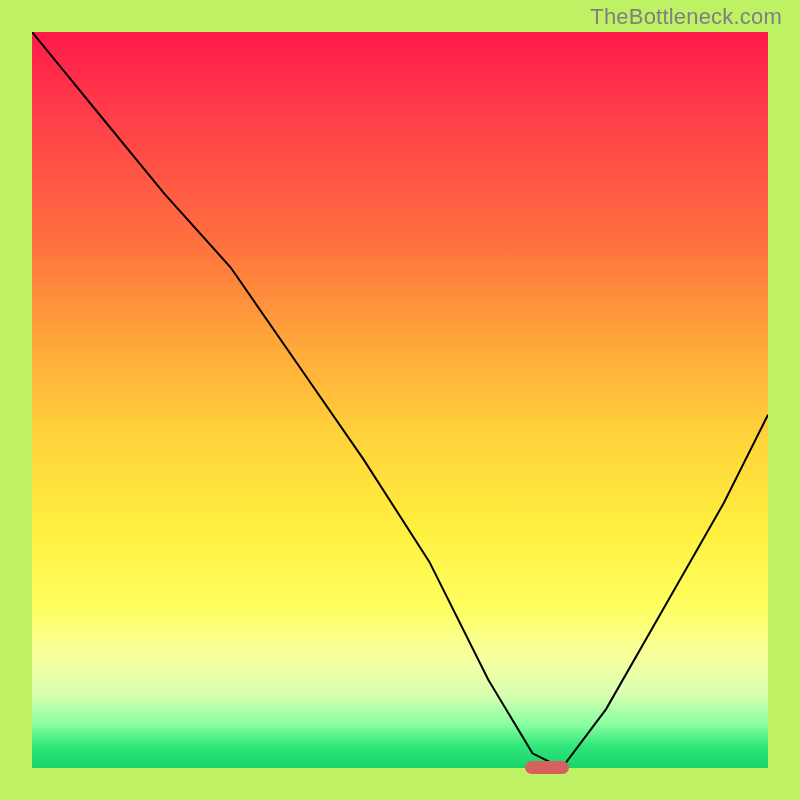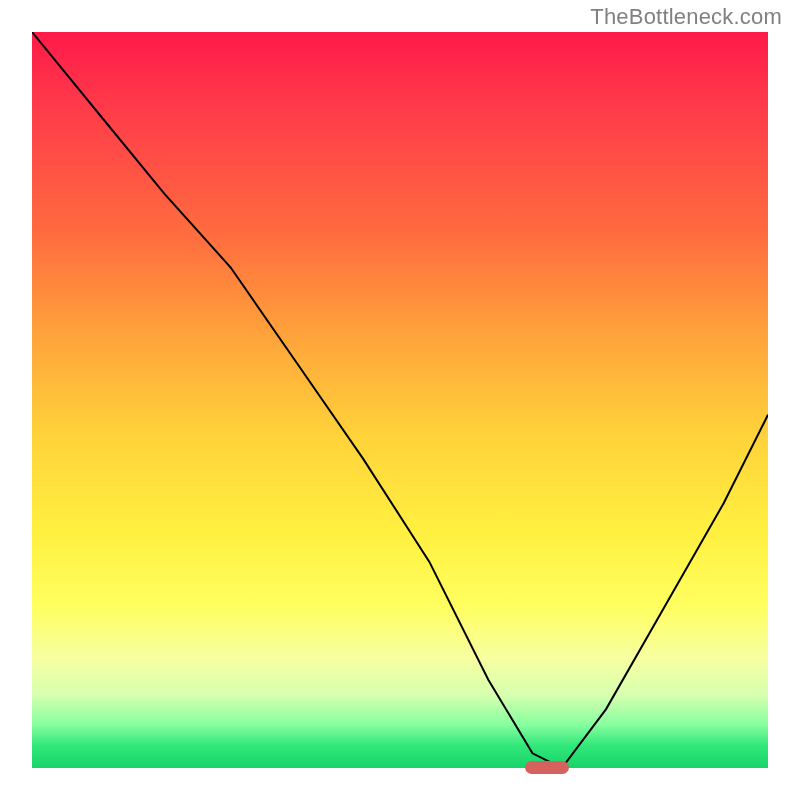--- a/index.html
+++ b/index.html
@@ -8,21 +8,21 @@
     width: 800px;
     height: 800px;
     background: #000;
     overflow: hidden;
     font-family: Arial, Helvetica, sans-serif;
   }
   .frame {
     position: relative;
     width: 800px;
     height: 800px;
-    background: #ffffff;
+    background: #bef264;
   }
   .watermark {
     position: absolute;
     top: 4px;
     right: 18px;
     color: #808080;
     font-size: 22px;
     font-weight: 500;
     letter-spacing: 0.2px;
   }

